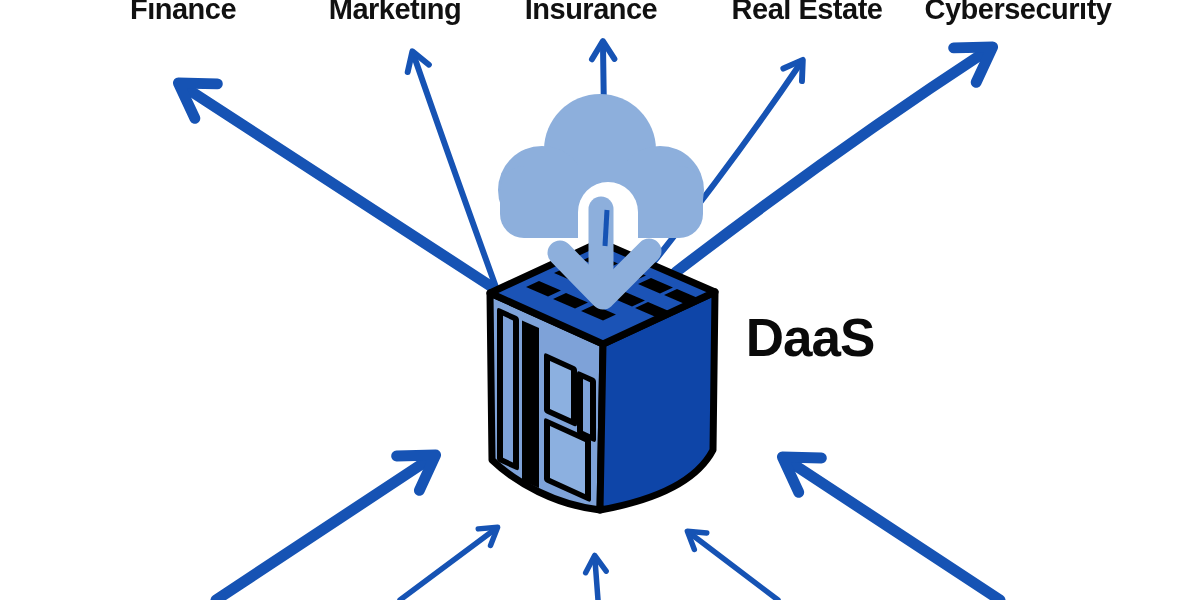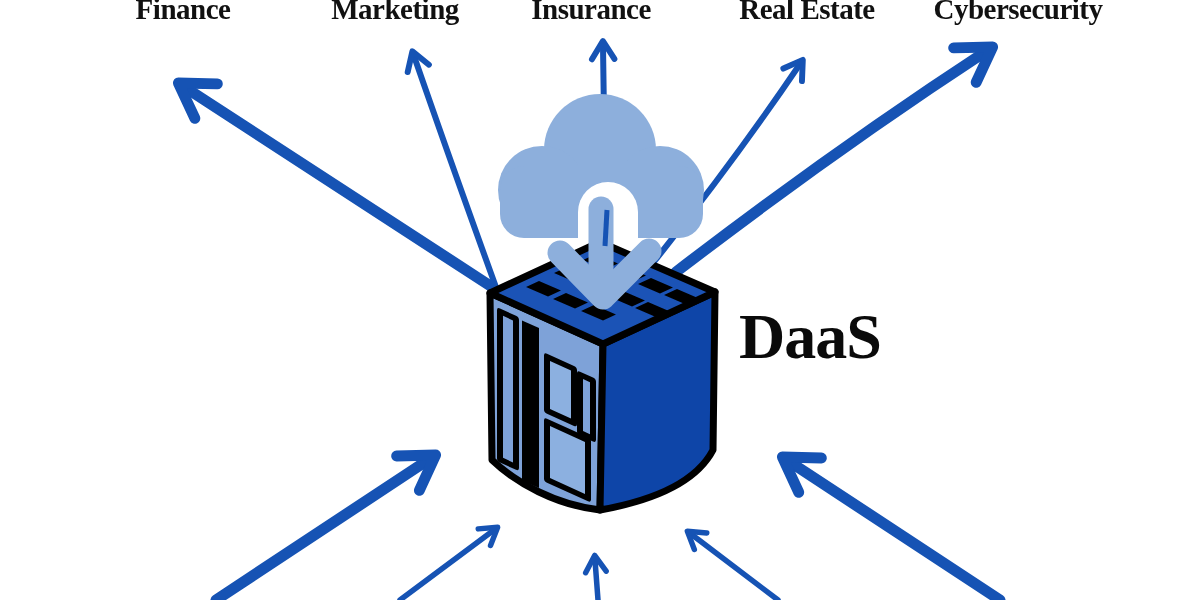--- a/index.html
+++ b/index.html
@@ -1,39 +1,39 @@
 <!DOCTYPE html>
 <html><head>
 <meta charset="utf-8">
 <style>
   html,body{margin:0;padding:0;background:#ffffff;}
   #canvas{
     position:relative;
     width:1200px;height:600px;
     overflow:hidden;
     background:#ffffff;
-    font-family:Liberation Serif, serif;
+    font-family:Liberation Sans, sans-serif;
     border-radius:32px;
   }
   #scene{position:absolute;left:0;top:0;}
   .industry-label{
     position:absolute;
     top:-7px;
     transform:translateX(-50%);
     font-size:29px;
     font-weight:bold;
     letter-spacing:-0.5px;
     color:#111111;
     white-space:nowrap;
   }
   #daas-label{
     position:absolute;
     left:810px;top:337px;
     transform:translate(-50%,-50%);
-    font-size:64px;
+    font-size:53px;
     font-weight:600;
     color:#0a0a0a;
     letter-spacing:-1px;
     white-space:nowrap;
   }
 </style>
 </head>
 <body>
 
 <div id="canvas">

